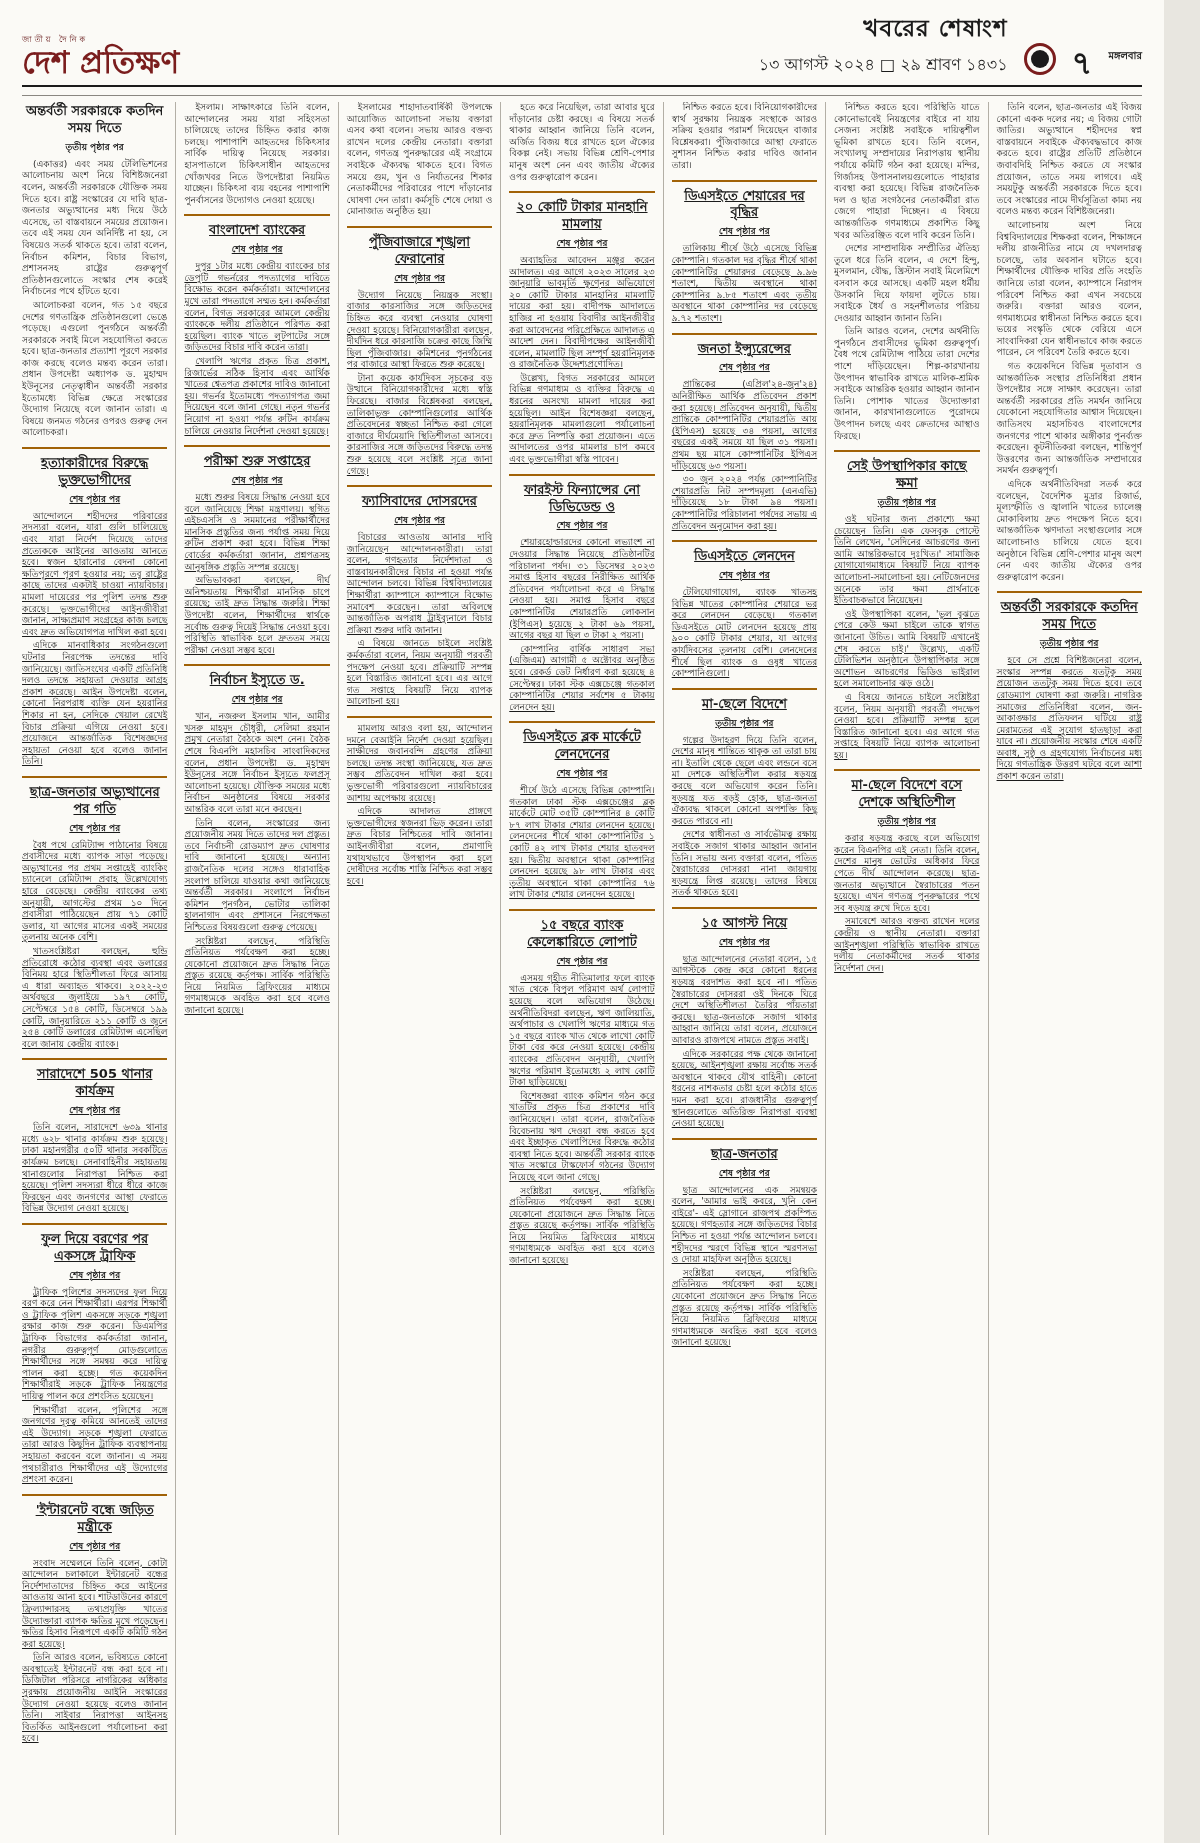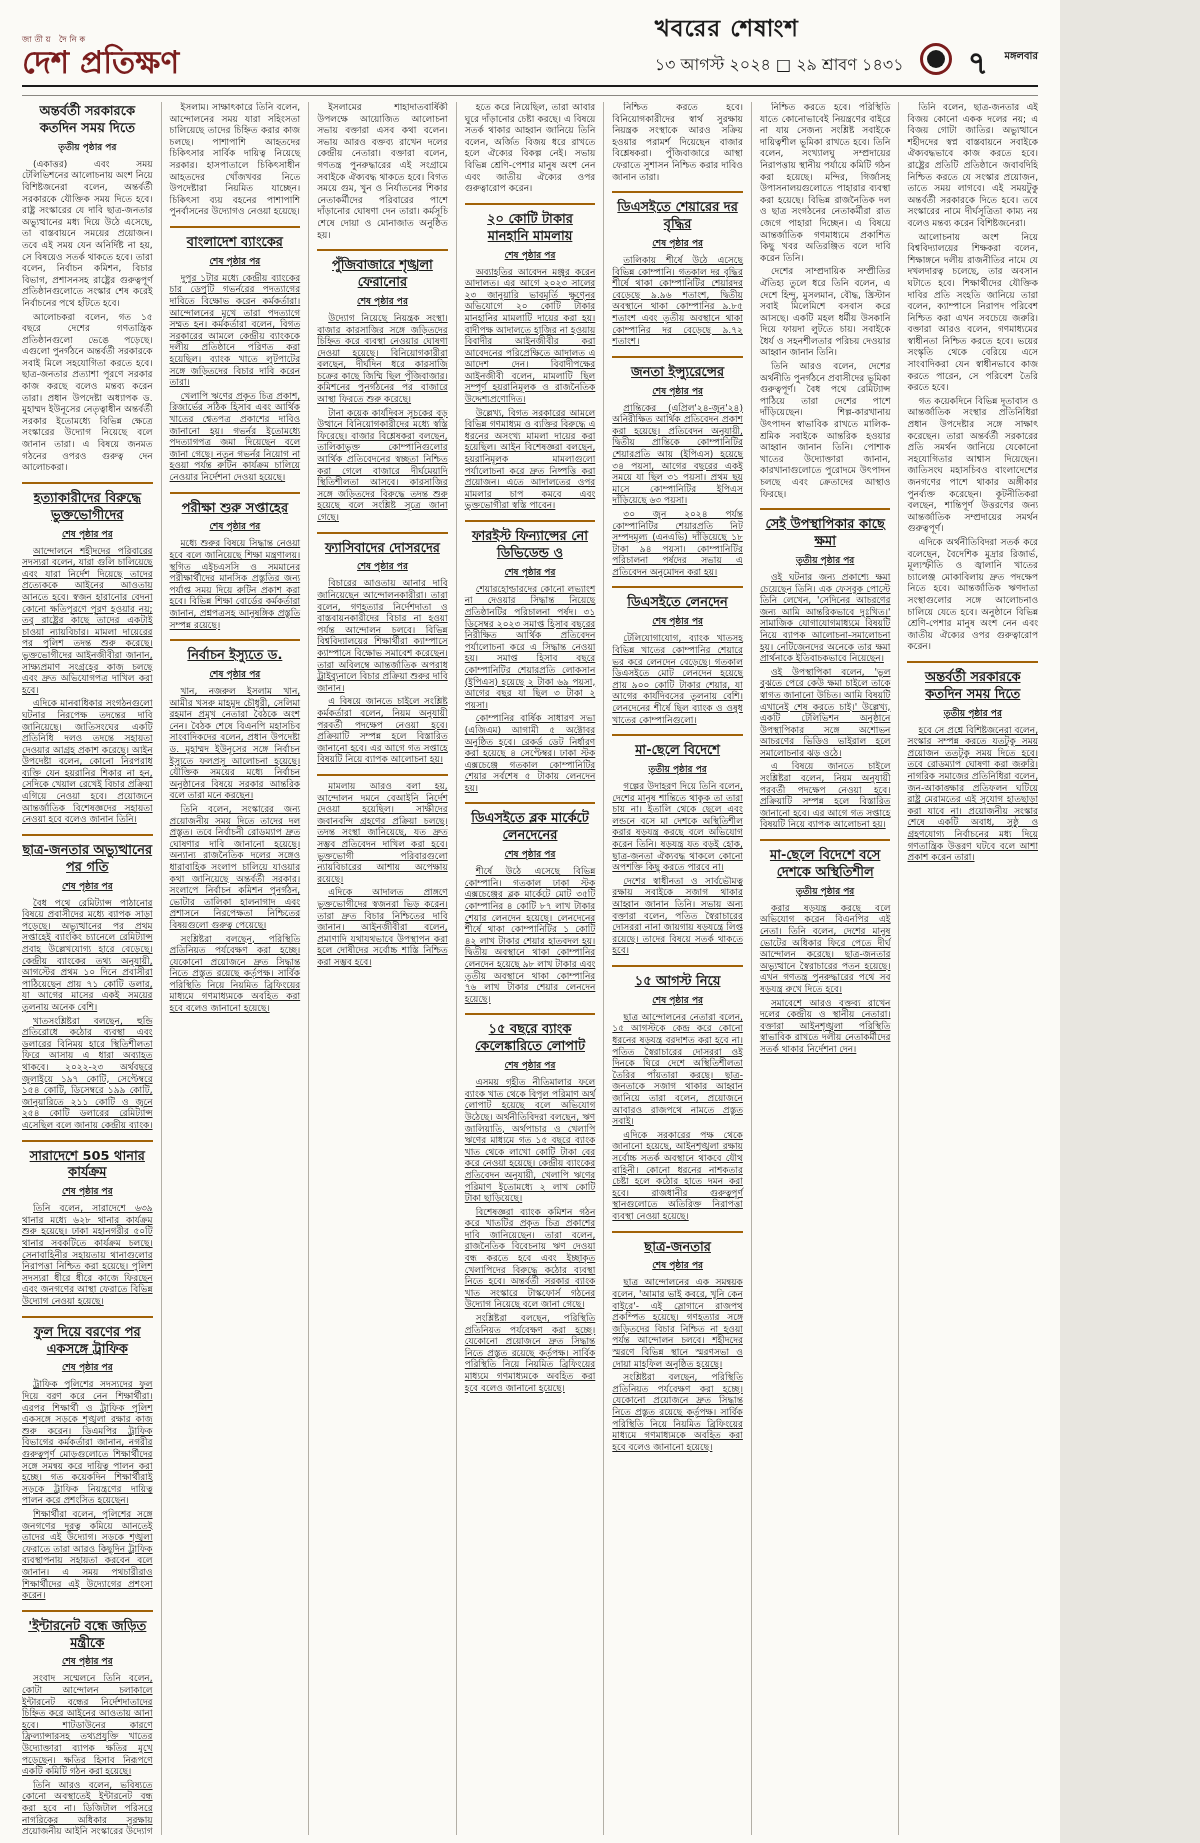--- a/index.html
+++ b/index.html
@@ -1,23 +1,23 @@
 <!DOCTYPE html>
 <html><head>
 <meta charset="utf-8">
 <style>
   html,body{margin:0;padding:0;}
   body{width:1200px;height:1843px;background:#e8e6e0;font-family:"DejaVu Sans",sans-serif;color:#1b1b1b;}
-  .sheet{width:1060px;height:1843px;background:#fbfaf6;padding:10px 22px 12px;box-sizing:border-box;}
+  .sheet{width:1164px;height:1843px;background:#fbfaf6;padding:10px 22px 12px;box-sizing:border-box;}
   .masthead{display:flex;align-items:flex-end;gap:16px;border-bottom:2px solid #1b1b1b;padding-bottom:6px;}
   .brand{display:flex;flex-direction:column;line-height:1.05;}
   .brand .tagline{font-size:8px;letter-spacing:3px;color:#6b2020;margin-bottom:2px;}
   .brand .logo{font-size:31px;font-weight:bold;color:#7a1d1d;}
   .mh-spacer{flex:1;}
-  .section-wrap{text-align:left;}
+  .section-wrap{text-align:right;}
   .section-title{font-size:23px;font-weight:bold;letter-spacing:1px;}
   .date-line{font-size:16px;margin-top:3px;}
   .emblem{width:26px;height:26px;border-radius:50%;border:3px solid #7a1d1d;background:#fbfaf6;position:relative;margin-bottom:4px;flex:0 0 auto;}
   .emblem::after{content:"";position:absolute;top:4px;left:4px;right:4px;bottom:4px;border-radius:50%;background:#1b1b1b;}
   .pageno{font-size:32px;font-weight:bold;line-height:1;}
   .day{font-size:10px;font-weight:bold;margin-bottom:14px;}
   .columns{display:flex;margin-top:8px;height:1740px;overflow:hidden;border-top:1px solid #8a8781;padding-top:6px;box-sizing:border-box;}
   .col{flex:1 1 0;min-width:0;padding:0 8px;overflow:hidden;}
   .col:first-child{padding-left:0;}
   .col:last-child{padding-right:0;}
@@ -91,20 +91,21 @@
         <article class="block">
           <h2 class="headline">বাংলাদেশ ব্যাংকের</h2>
           <div class="contlabel">শেষ পৃষ্ঠার পর</div>
           <p class="body">দুপুর ১টার মধ্যে কেন্দ্রীয় ব্যাংকের চার ডেপুটি গভর্নরের পদত্যাগের দাবিতে বিক্ষোভ করেন কর্মকর্তারা। আন্দোলনের মুখে তারা পদত্যাগে সম্মত হন। কর্মকর্তারা বলেন, বিগত সরকারের আমলে কেন্দ্রীয় ব্যাংককে দলীয় প্রতিষ্ঠানে পরিণত করা হয়েছিল। ব্যাংক খাতে লুটপাটের সঙ্গে জড়িতদের বিচার দাবি করেন তারা।</p>
           <p class="body">খেলাপি ঋণের প্রকৃত চিত্র প্রকাশ, রিজার্ভের সঠিক হিসাব এবং আর্থিক খাতের শ্বেতপত্র প্রকাশের দাবিও জানানো হয়। গভর্নর ইতোমধ্যে পদত্যাগপত্র জমা দিয়েছেন বলে জানা গেছে। নতুন গভর্নর নিয়োগ না হওয়া পর্যন্ত রুটিন কার্যক্রম চালিয়ে নেওয়ার নির্দেশনা দেওয়া হয়েছে।</p>
         </article>
         <article class="block">
           <h2 class="headline">পরীক্ষা শুরু সপ্তাহের</h2>
           <div class="contlabel">শেষ পৃষ্ঠার পর</div>
           <p class="body">মধ্যে শুরুর বিষয়ে সিদ্ধান্ত নেওয়া হবে বলে জানিয়েছে শিক্ষা মন্ত্রণালয়। স্থগিত এইচএসসি ও সমমানের পরীক্ষার্থীদের মানসিক প্রস্তুতির জন্য পর্যাপ্ত সময় দিয়ে রুটিন প্রকাশ করা হবে। বিভিন্ন শিক্ষা বোর্ডের কর্মকর্তারা জানান, প্রশ্নপত্রসহ আনুষঙ্গিক প্রস্তুতি সম্পন্ন রয়েছে।</p>
+          <p class="body">অভিভাবকরা বলছেন, দীর্ঘ অনিশ্চয়তায় শিক্ষার্থীরা মানসিক চাপে রয়েছে; তাই দ্রুত সিদ্ধান্ত জরুরি। শিক্ষা উপদেষ্টা বলেন, শিক্ষার্থীদের স্বার্থকে সর্বোচ্চ গুরুত্ব দিয়েই সিদ্ধান্ত নেওয়া হবে। পরিস্থিতি স্বাভাবিক হলে দ্রুততম সময়ে পরীক্ষা নেওয়া সম্ভব হবে।</p>
         </article>
         <article class="block">
           <h2 class="headline">নির্বাচন ইস্যুতে ড.</h2>
           <div class="contlabel">শেষ পৃষ্ঠার পর</div>
           <p class="body">খান, নজরুল ইসলাম খান, আমীর খসরু মাহমুদ চৌধুরী, সেলিমা রহমান প্রমুখ নেতারা বৈঠকে অংশ নেন। বৈঠক শেষে বিএনপি মহাসচিব সাংবাদিকদের বলেন, প্রধান উপদেষ্টা ড. মুহাম্মদ ইউনূসের সঙ্গে নির্বাচন ইস্যুতে ফলপ্রসূ আলোচনা হয়েছে। যৌক্তিক সময়ের মধ্যে নির্বাচন অনুষ্ঠানের বিষয়ে সরকার আন্তরিক বলে তারা মনে করছেন।</p>
           <p class="body">তিনি বলেন, সংস্কারের জন্য প্রয়োজনীয় সময় দিতে তাদের দল প্রস্তুত। তবে নির্বাচনী রোডম্যাপ দ্রুত ঘোষণার দাবি জানানো হয়েছে। অন্যান্য রাজনৈতিক দলের সঙ্গেও ধারাবাহিক সংলাপ চালিয়ে যাওয়ার কথা জানিয়েছে অন্তর্বর্তী সরকার। সংলাপে নির্বাচন কমিশন পুনর্গঠন, ভোটার তালিকা হালনাগাদ এবং প্রশাসনে নিরপেক্ষতা নিশ্চিতের বিষয়গুলো গুরুত্ব পেয়েছে।</p>
           <p class="body">সংশ্লিষ্টরা বলছেন, পরিস্থিতি প্রতিনিয়ত পর্যবেক্ষণ করা হচ্ছে। যেকোনো প্রয়োজনে দ্রুত সিদ্ধান্ত নিতে প্রস্তুত রয়েছে কর্তৃপক্ষ। সার্বিক পরিস্থিতি নিয়ে নিয়মিত ব্রিফিংয়ের মাধ্যমে গণমাধ্যমকে অবহিত করা হবে বলেও জানানো হয়েছে।</p>
         </article>
       </div>
       <div class="col">

